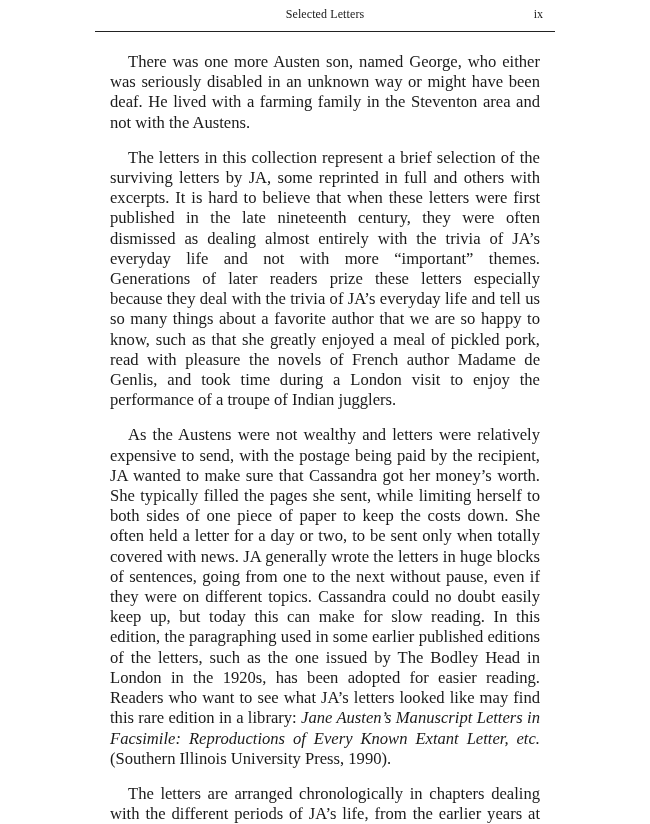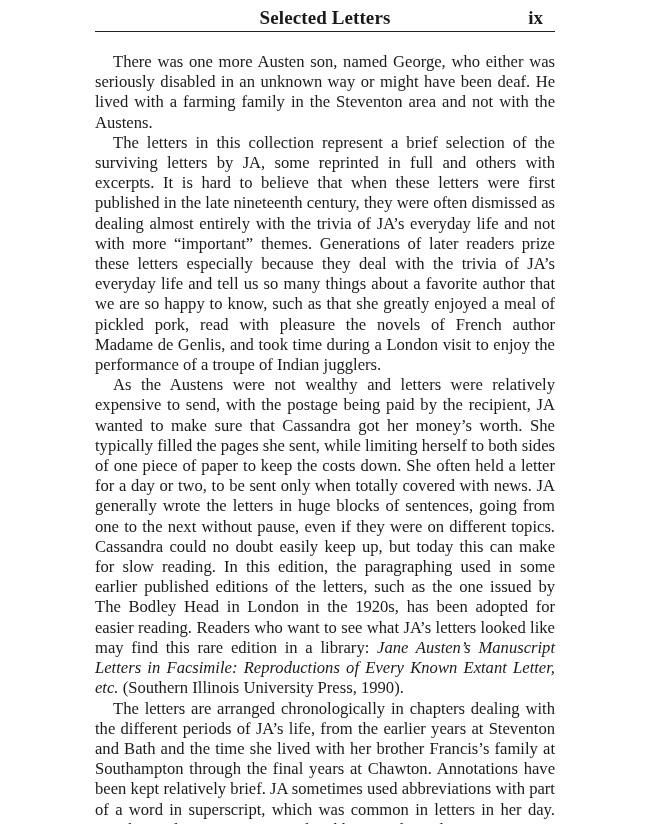--- a/index.html
+++ b/index.html
@@ -18,22 +18,21 @@
     .page {
       position: absolute;
       left: 95px;
       top: 0;
       width: 460px;
     }
     .running-head {
       position: relative;
       height: 31px;
       border-bottom: 1.5px solid #222;
-      font-size: 19px;
-      font-weight: bold;
+      font-size: 12px;
     }
     .running-title {
       position: absolute;
       left: 0;
       right: 0;
       top: 7px;
       text-align: center;
       letter-spacing: 0.1px;
     }
     .folio {
@@ -42,21 +41,21 @@
       top: 7px;
     }
     .body-text {
       margin-top: 20px;
       font-size: 16.6px;
       line-height: 20.2px;
       text-align: justify;
       hyphens: none;
     }
     .body-text p {
-      margin: 0;
+      margin: 15px;
       text-indent: 18px;
     }
     .body-text em {
       font-style: italic;
     }
   </style>
 </head>
 <body>
 
 <div class="page">

